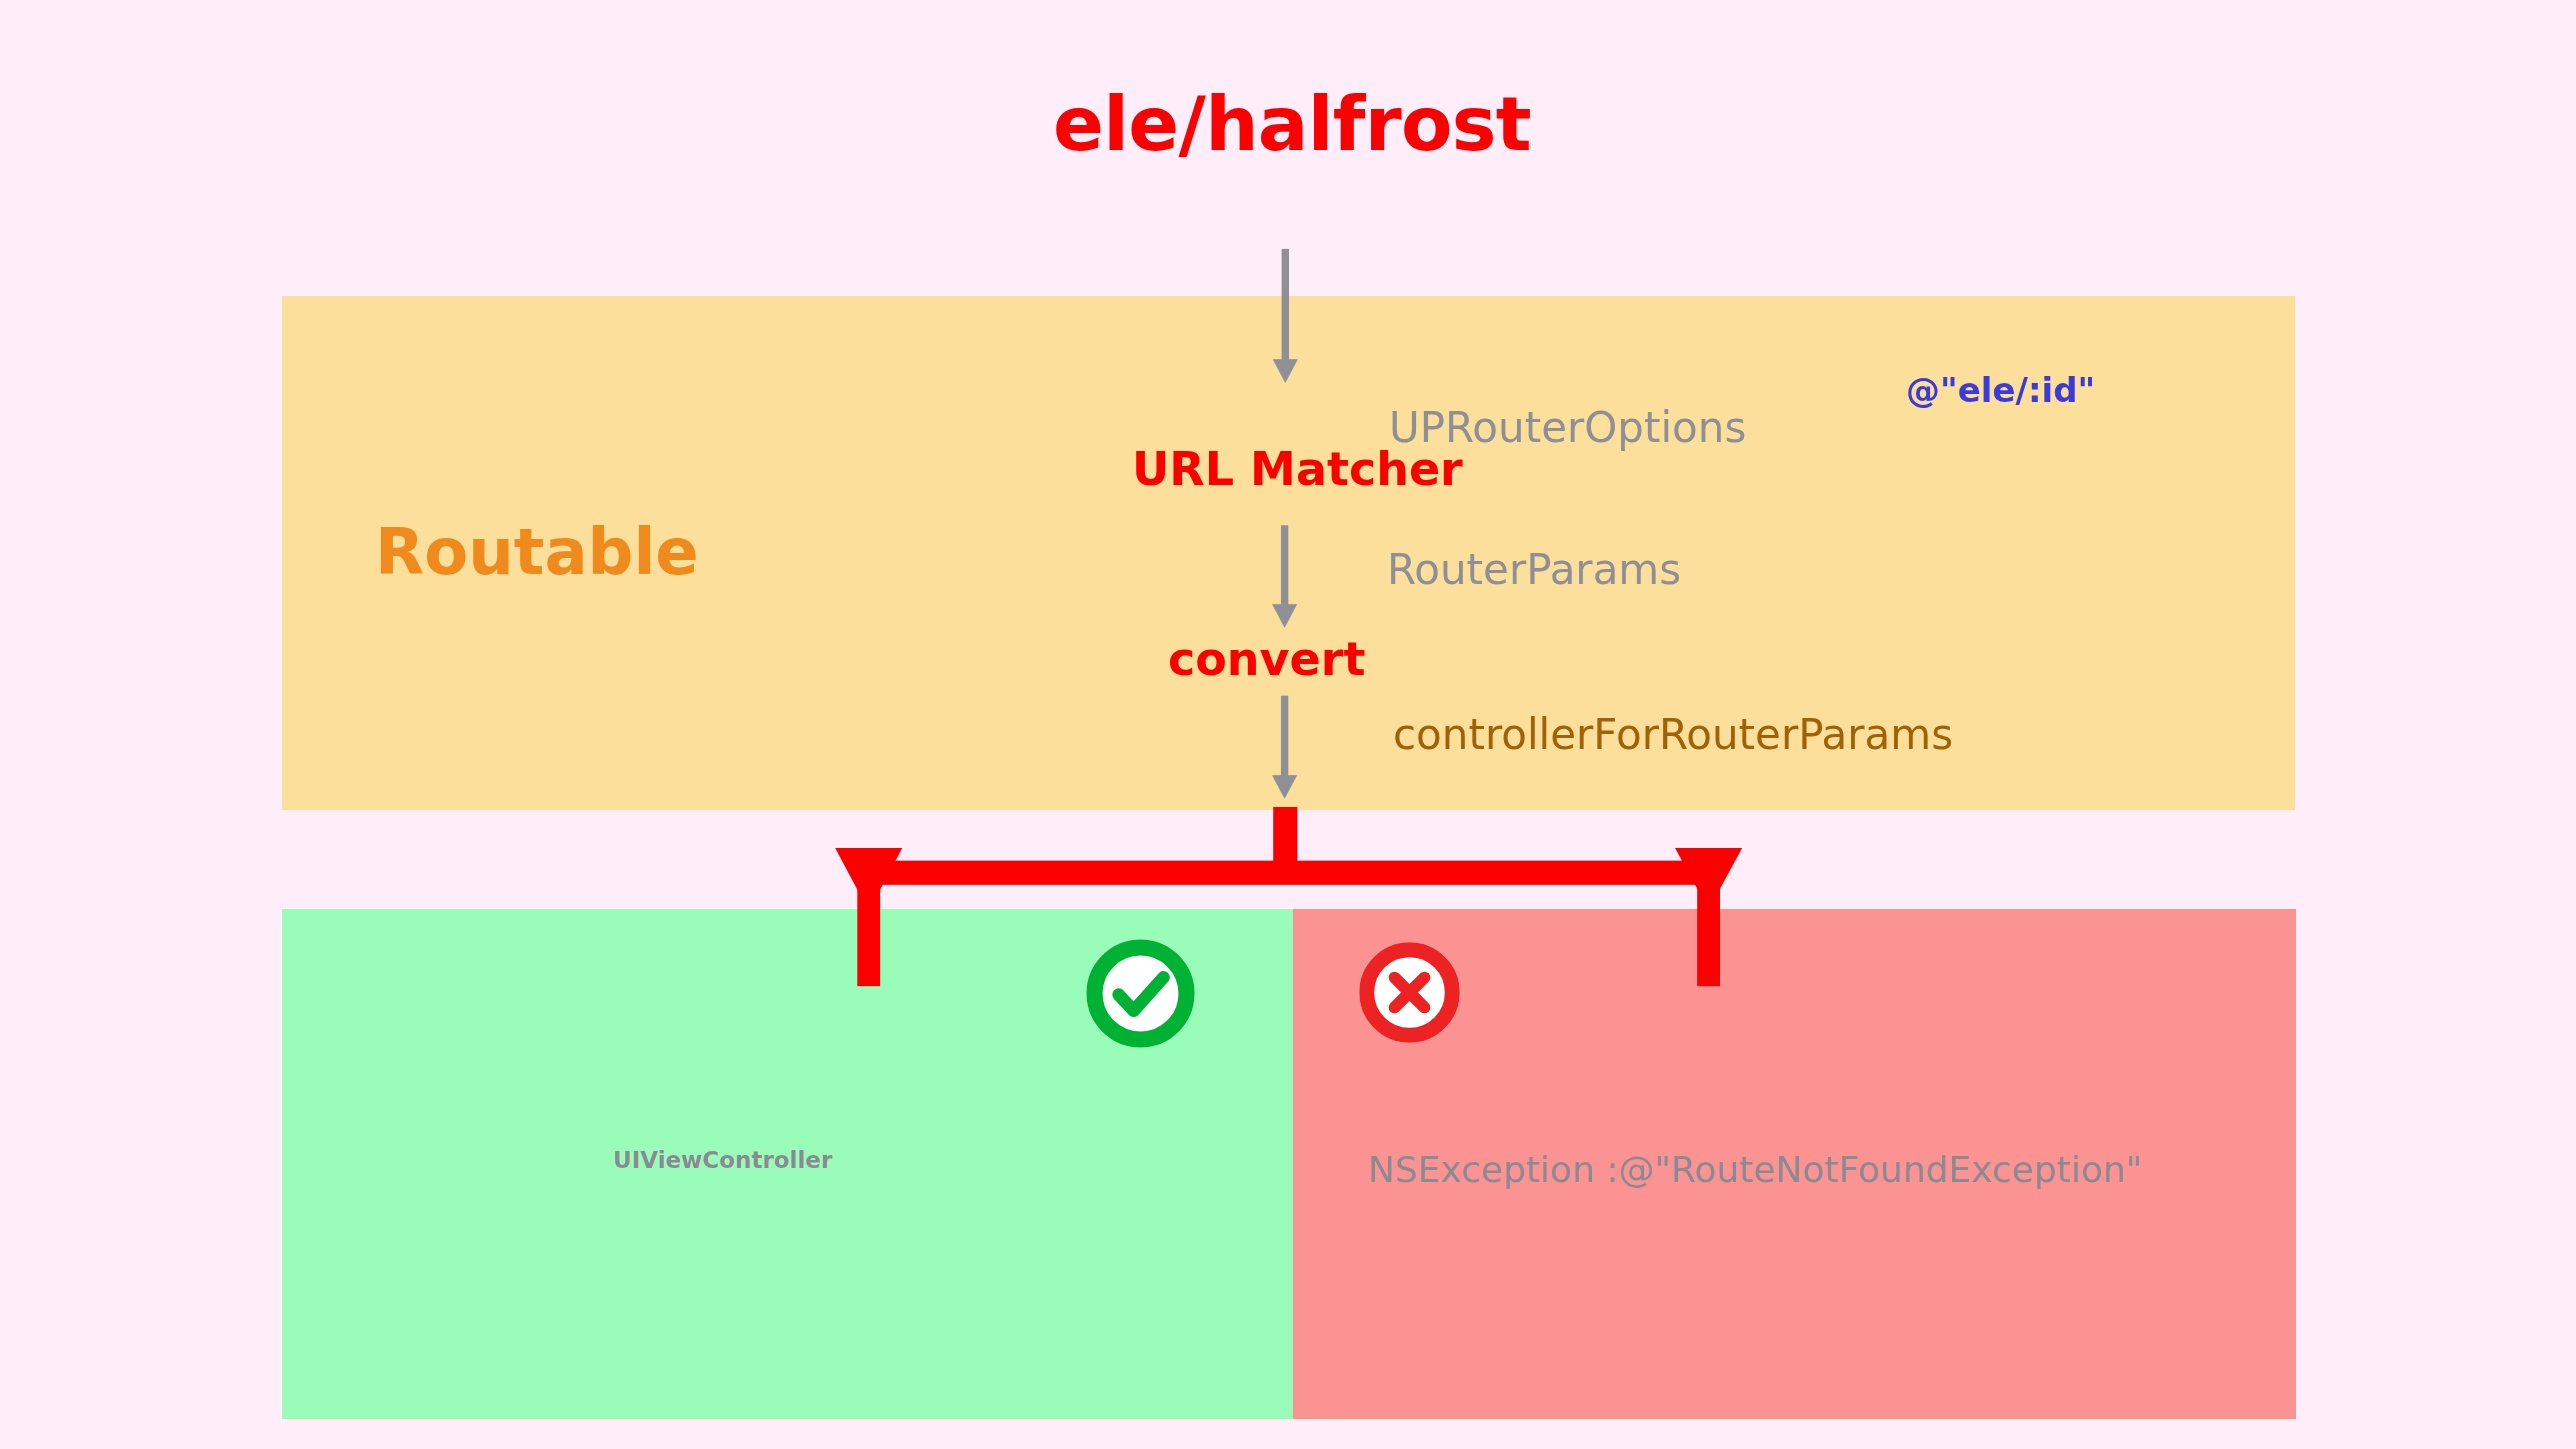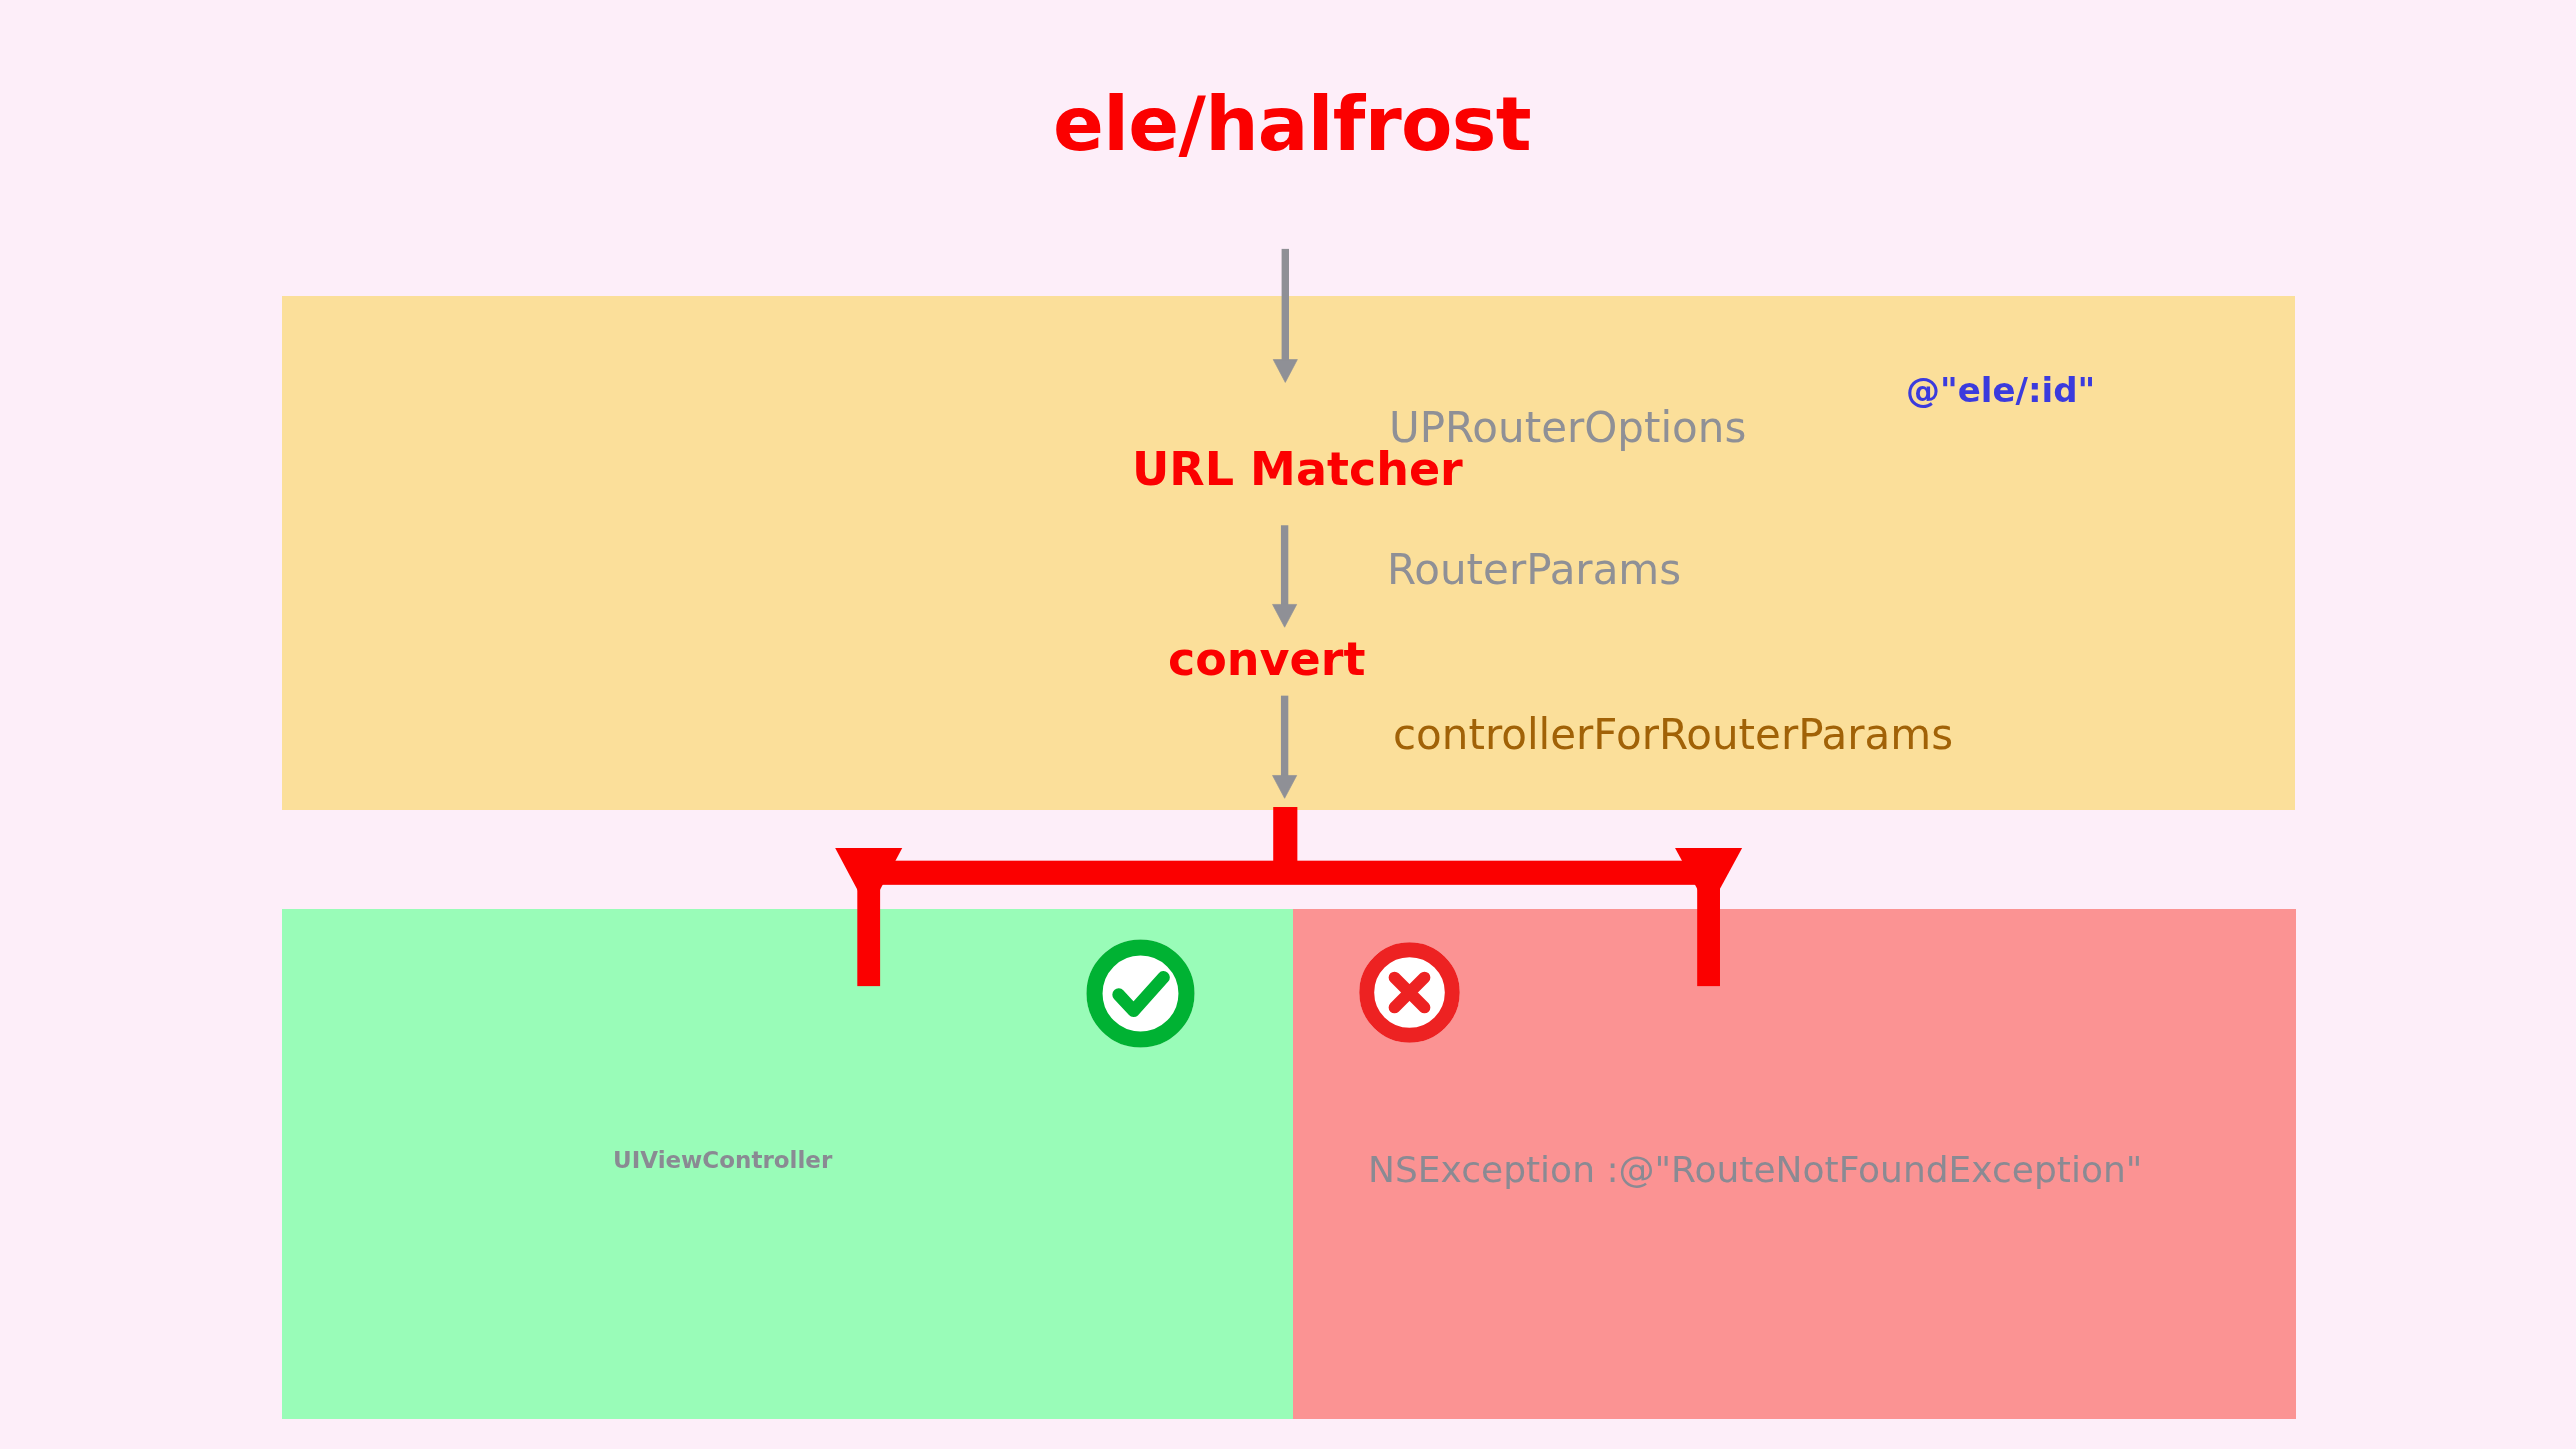--- a/index.html
+++ b/index.html
@@ -191,20 +191,21 @@
       <rect x="1272" y="1283" width="34" height="187"></rect>
 
       <polygon points="1239,1264 1339,1264 1289,1358"></polygon>
 
       <rect x="2524" y="1283" width="34" height="187"></rect>
 
       <polygon points="2491,1264 2591,1264 2541,1356"></polygon>
     </g>
   </svg>
 
+  <div class="lbl lbl-routable">Routable</div>
 
   <div class="lbl lbl-up-router-options">UPRouterOptions</div>
 
   <div class="lbl lbl-ele-id">@"ele/:id"</div>
 
   <div class="lbl lbl-url-matcher">URL Matcher</div>
 
   <div class="lbl lbl-router-params">RouterParams</div>
 
   <div class="lbl lbl-convert">convert</div>

